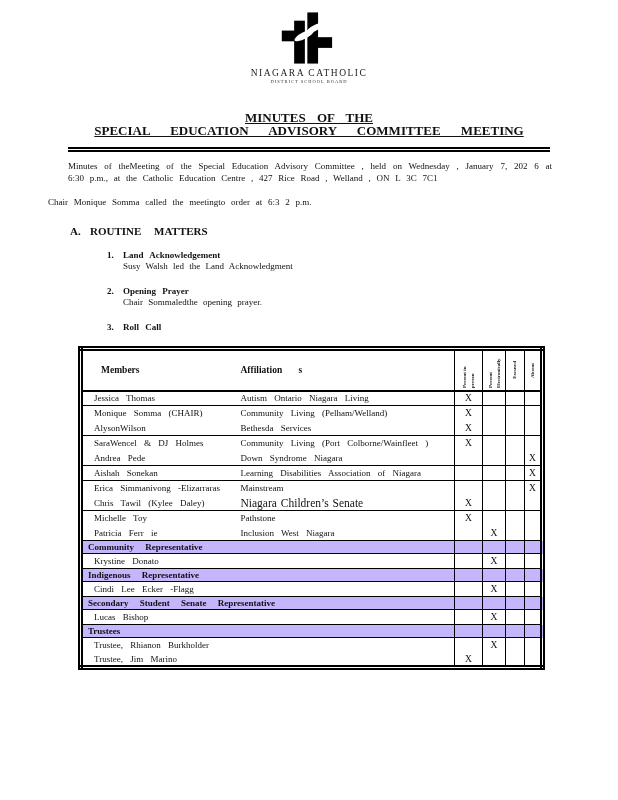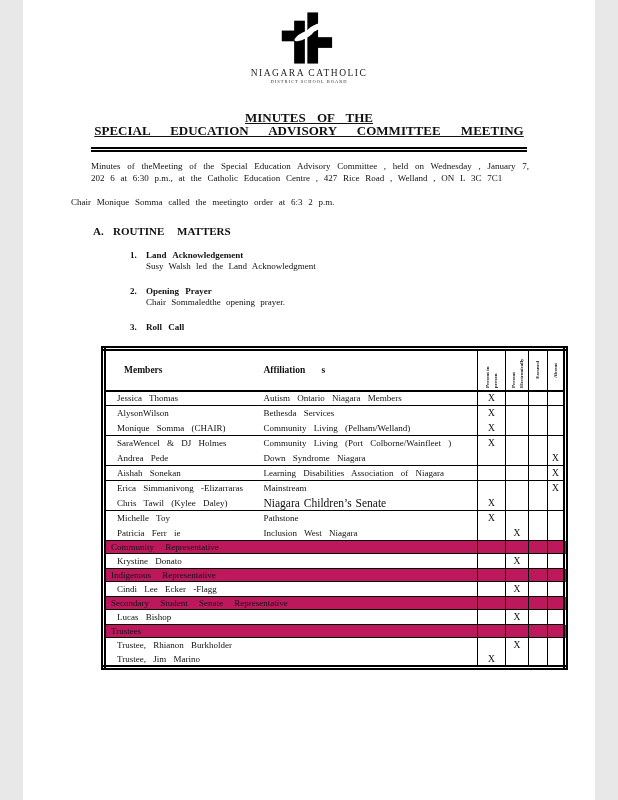--- a/index.html
+++ b/index.html
@@ -1,19 +1,19 @@
 <!DOCTYPE html>
 <html><head>
 <meta charset="utf-8">
 <style>
   * { box-sizing: border-box; margin: 0; padding: 0; }
   html, body { background: #e8e8e8; }
   .page {
     position: relative;
-    width: 572px; height: 800px;
+    width: 618px; height: 800px;
     margin: 0 auto;
     background: #ffffff;
     color: #111;
     font-family: "Liberation Serif", "DejaVu Serif", serif;
     overflow: hidden;
   }
   
   .logo-block { padding-top: 10px; text-align: center; }
   .logo-block svg { display: block; margin: 0 auto; }
   .org-name { font-size: 9.5px; letter-spacing: 1.5px; margin-top: 2px; color: #222; }
@@ -49,21 +49,21 @@
   table.roll th.h-members { padding-left: 18px; }
   table.roll th.h-aff { padding-left: 3px; word-spacing: 14px; }
   table.roll .att { border-left: 1px solid #000; text-align: center; }
   .vtext { writing-mode: vertical-rl; transform: rotate(180deg); font-size: 5px; font-weight: bold; line-height: 1.5; max-height: 36px; margin: 0 auto; text-align: left; }
   table.roll tbody > tr:first-child > td { border-top: 1.5px solid #000; }
   table.roll td { height: 15px; vertical-align: middle; }
   table.roll td.name { padding-left: 11px; word-spacing: 5px; }
   table.roll td.aff  { padding-left: 3px; word-spacing: 5px; }
   table.roll td.aff-large { font-size: 11.5px; word-spacing: 1px; }
   table.roll td.mark { font-size: 9.5px; }
-  table.roll tbody.band-group td { background: #be185d; height: 13px; font-weight: normal; }
+  table.roll tbody.band-group td { background: #c4b5fd; height: 13px; font-weight: bold; }
   table.roll td.band-label { padding-left: 5px; word-spacing: 9px; }
 </style>
 </head>
 <body>
 
 <div class="page">
 
   <div class="logo-block">
     <svg width="66" height="56" viewBox="0 0 80 66" aria-hidden="true">
       <rect x="38" y="2" width="13" height="62" fill="#000"></rect>
@@ -137,44 +137,44 @@
             <div class="vtext">Excused</div>
           </th>
         <th class="att">
             <div class="vtext">Absent</div>
           </th>
       </tr>
     </thead>
   <tbody class="member-group">
         <tr>
           <td class="name">Jessica Thomas</td>
-          <td class="aff">Autism Ontario Niagara Members</td>
-          <td class="att mark">X</td>
-          <td class="att mark"></td>
-          <td class="att mark"></td>
-          <td class="att mark"></td>
-        </tr>
-      </tbody>
-      <tbody class="member-group">
+          <td class="aff">Autism Ontario Niagara Living</td>
+          <td class="att mark">X</td>
+          <td class="att mark"></td>
+          <td class="att mark"></td>
+          <td class="att mark"></td>
+        </tr>
+      </tbody>
+      <tbody class="member-group">
+        <tr>
+          <td class="name">Monique Somma (CHAIR)</td>
+          <td class="aff">Community Living (Pelham/Welland)</td>
+          <td class="att mark">X</td>
+          <td class="att mark"></td>
+          <td class="att mark"></td>
+          <td class="att mark"></td>
+        </tr>
         <tr>
           <td class="name">AlysonWilson</td>
           <td class="aff">Bethesda Services</td>
           <td class="att mark">X</td>
           <td class="att mark"></td>
           <td class="att mark"></td>
           <td class="att mark"></td>
         </tr>
-        <tr>
-          <td class="name">Monique Somma (CHAIR)</td>
-          <td class="aff">Community Living (Pelham/Welland)</td>
-          <td class="att mark">X</td>
-          <td class="att mark"></td>
-          <td class="att mark"></td>
-          <td class="att mark"></td>
-        </tr>
       </tbody>
       <tbody class="member-group">
         <tr>
           <td class="name">SaraWencel &amp; DJ Holmes</td>
           <td class="aff">Community Living (Port Colborne/Wainfleet )</td>
           <td class="att mark">X</td>
           <td class="att mark"></td>
           <td class="att mark"></td>
           <td class="att mark"></td>
         </tr>

